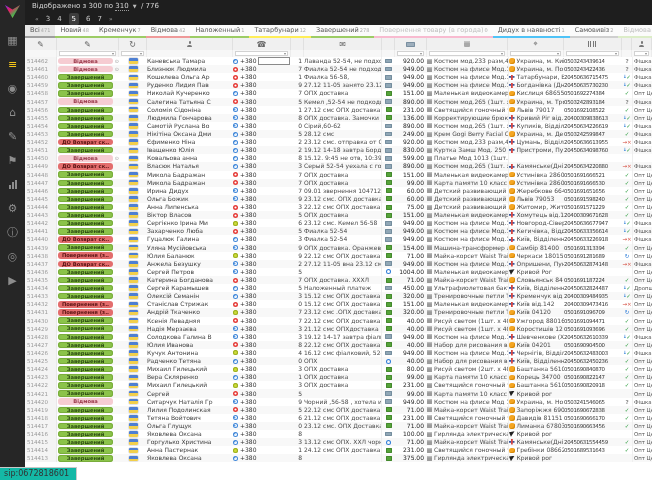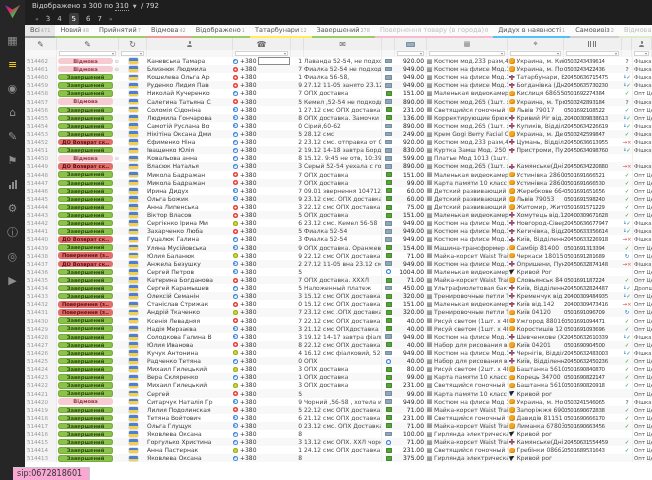--- a/index.html
+++ b/index.html
@@ -106,21 +106,21 @@
   .c-trk{font-size:5.4px;letter-spacing:-0.3px;color:#333;}
   .c-ts{font-size:5.5px;justify-content:center;}
   .ts-q{color:#8a8a8a;font-weight:bold;}
   .ts-ok,.ts-okin{color:#2e9e3f;font-weight:bold;}
   .ts-okin .arr{color:#2f7ed8;font-size:4.5px;margin-right:-0.5px;}
   .ts-ret{color:#d23f31;}
   .ts-cyc{color:#2f7ed8;}
   .c-src{font-size:5.4px;color:#555;border-left:1px solid #efefef;padding-left:1px;}
 
   
-  .sip{position:absolute;left:13px;bottom:0;height:12px;background:#f9a8d4;border:1px solid #c9c9c9;
+  .sip{position:absolute;left:0;bottom:0;height:12px;background:#14b8a6;border:1px solid #c9c9c9;
     border-left:none;border-bottom:none;font-size:8px;line-height:12px;color:#333;padding:0 7px 0 4px;z-index:9;}
 </style>
 </head>
 <body>
 
 <div id="stage">
 
   <div class="sidebar">
     <svg class="logo" viewBox="0 0 20 18">
       <defs>
@@ -151,40 +151,40 @@
         <div class="side-ico">ⓘ</div>
         <div class="side-ico">◎</div>
         <div class="side-ico">▶</div>
       </div>
   </div>
 
   <div class="topbar">
     <span>Відображено з 300 по</span>
     <span class="val">310</span>
     <span class="caret">▼</span>
-    <span>/ 792</span>
+    <span>/ 776</span>
   </div>
   <div class="pagebar">
     <span class="pg nav">«</span>
     <span id="pages" style="display: inline-flex; gap: 7px;">
         <span class="pg">3</span>
         <span class="pg">4</span>
         <span class="pg cur">5</span>
         <span class="pg">6</span>
         <span class="pg">7</span>
       </span>
     <span class="pg nav">»</span>
   </div>
 
   <div class="tabs" id="tabs">
       <div class="tab active" style="border-bottom-color: rgb(158, 158, 158);"><span>Всі</span><span class="cnt">471</span></div>
       <div class="tab" style="border-bottom-color: rgb(156, 204, 101);"><span>Новий</span><span class="cnt">48</span></div>
-      <div class="tab" style="border-bottom-color: rgb(156, 204, 101);"><span>Прийнятий</span><span class="cnt">7</span></div>
+      <div class="tab" style="border-bottom-color: rgb(156, 204, 101);"><span>Кременчук</span><span class="cnt">7</span></div>
       <div class="tab" style="border-bottom-color: rgb(239, 154, 154);"><span>Відмова</span><span class="cnt">42</span></div>
-      <div class="tab" style="border-bottom-color: rgb(156, 204, 101);"><span>Відображено</span><span class="cnt">1</span></div>
+      <div class="tab" style="border-bottom-color: rgb(156, 204, 101);"><span>Наложенный</span><span class="cnt">1</span></div>
       <div class="tab" style="border-bottom-color: rgb(255, 238, 88);"><span>Татарбунари</span><span class="cnt">12</span></div>
       <div class="tab" style="border-bottom-color: rgb(156, 204, 101);"><span>Завершений</span><span class="cnt">278</span></div>
       <div class="tab dim" style="border-bottom-color: rgb(248, 187, 208);"><span>Повернення товару (в города)</span><span class="cnt">0</span></div>
       <div class="tab" style="border-bottom-color: rgb(79, 195, 247);"><span>Дидух в наявності</span><span class="cnt">1</span></div>
       <div class="tab" style="border-bottom-color: rgb(207, 207, 207);"><span>Самовивіз</span><span class="cnt">2</span></div>
       <div class="tab dim" style="border-bottom-color: rgb(220, 237, 200);"><span>Відмова</span><span class="cnt">0</span></div>
     </div>
 
   <div class="colhead grid" id="colhead">
       <div class="hc">

